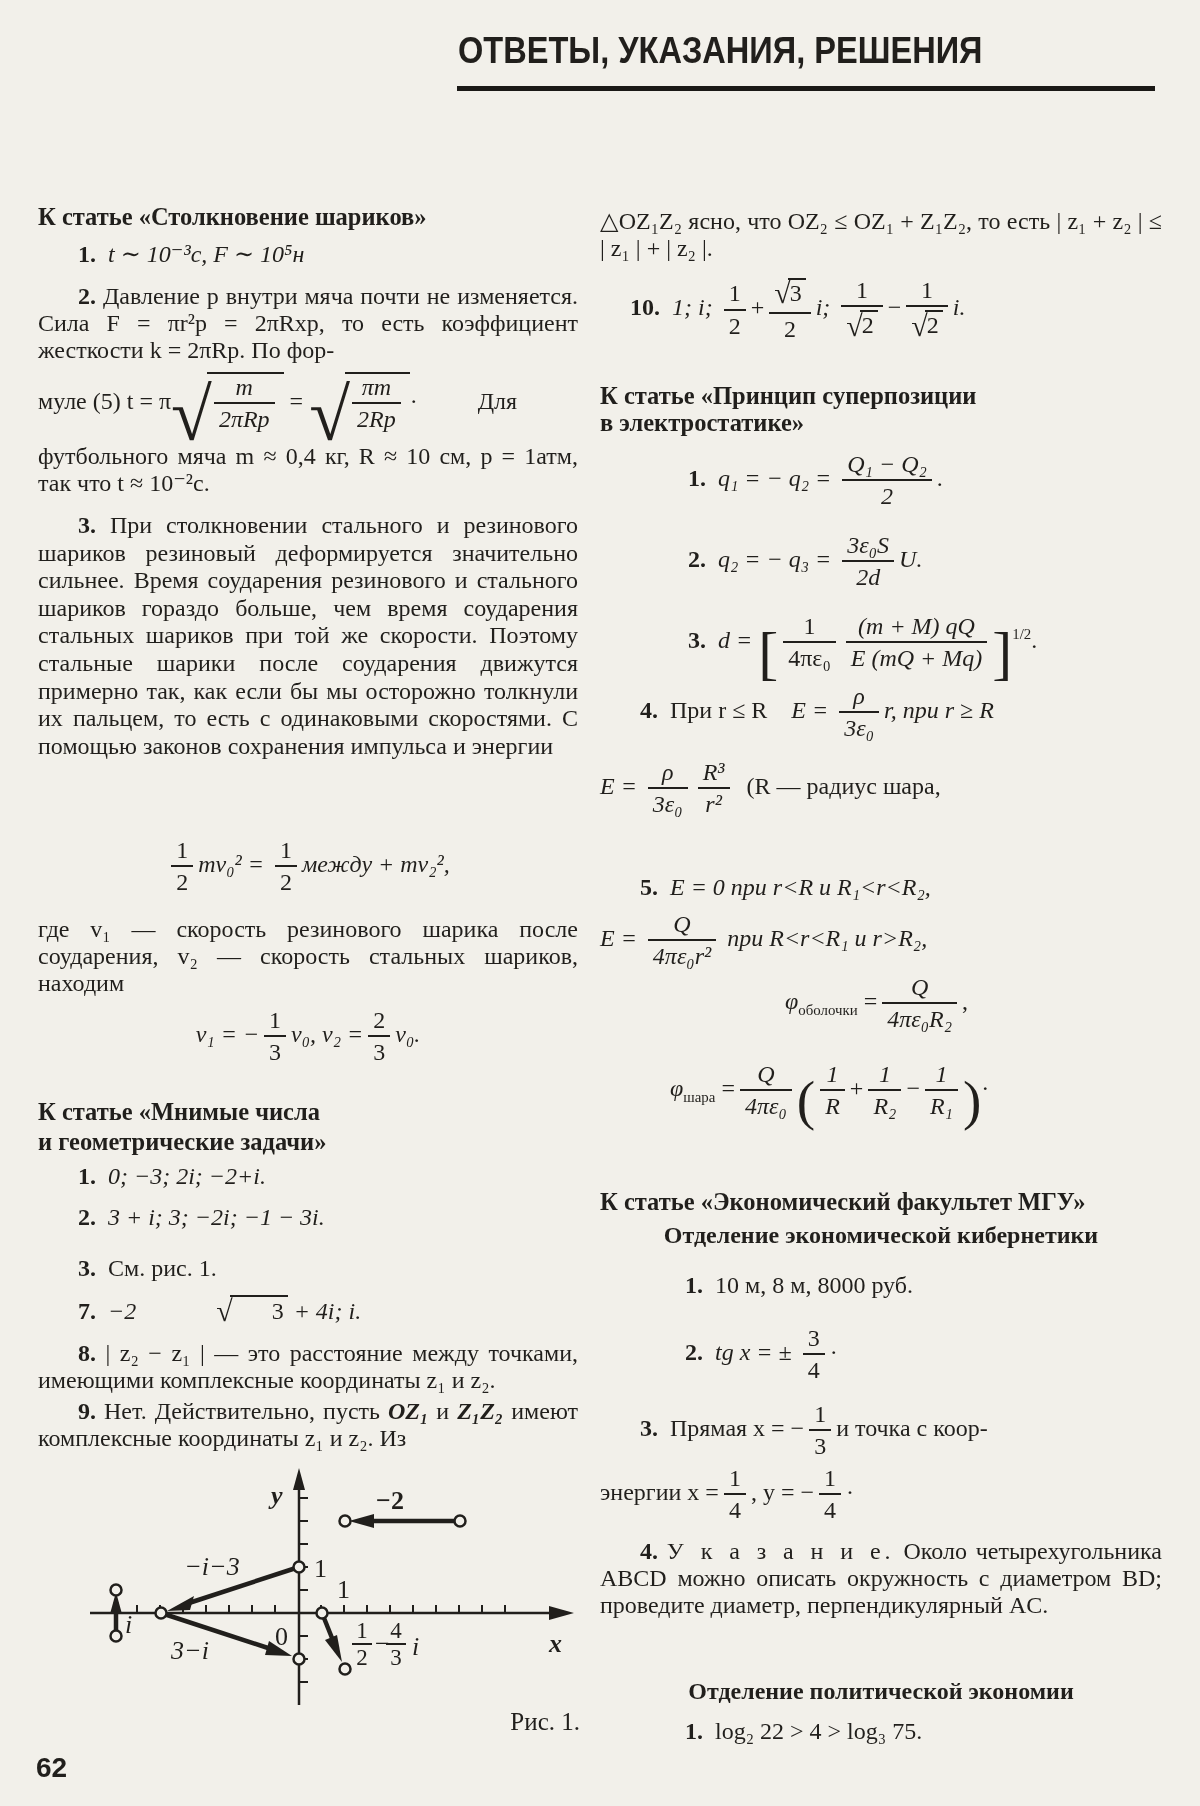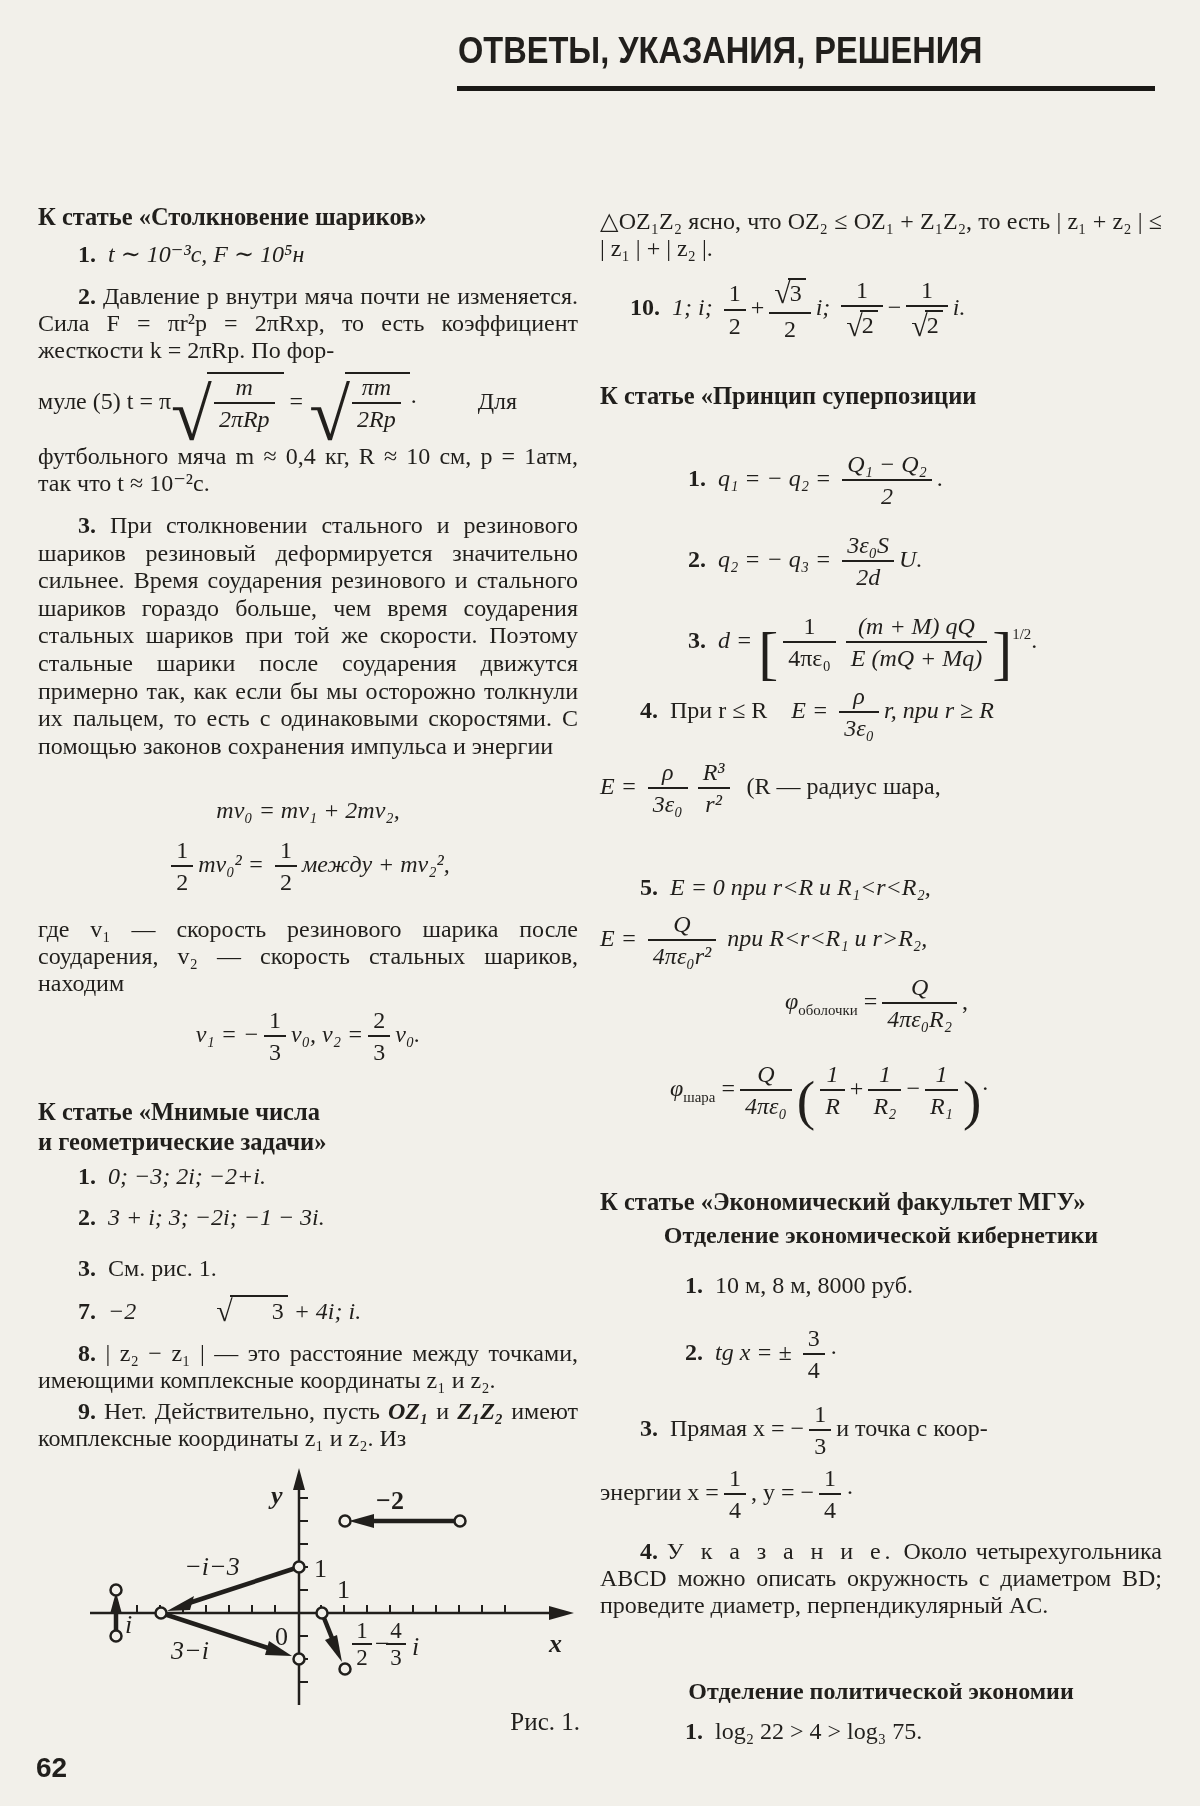--- a/index.html
+++ b/index.html
@@ -70,21 +70,20 @@
     <span>муле (5)  t = π</span><span class="rt bigsqrt"><span class="rs">√</span><span class="rv"><span class="frac it"><span class="fn">m</span><span class="fd">2πRp</span></span></span></span>
     <span>=</span>
     <span class="rt bigsqrt"><span class="rs">√</span><span class="rv"><span class="frac it"><span class="fn">πm</span><span class="fd">2Rp</span></span></span></span><span>·</span>
     <span style="margin-left:54px">Для</span>
   </p>
 
   <p class="blk" style="top:443px"><span>футбольного мяча  m ≈ 0,4  кг,  R ≈ 10  см, p = 1атм, так что t ≈ 10⁻²с.</span></p>
 
   <p class="blk ind" style="top:512px;line-height:1.15"><span class="num">3.</span> <span>При столкновении стального и резинового шариков резиновый деформируется значительно сильнее. Время соударения резинового и стального шариков гораздо больше, чем время соударения стальных шариков при той же скорости. Поэтому стальные шарики после соударения движутся примерно так, как если бы мы осторожно толкнули их пальцем, то есть с одинаковыми скоростями. С помощью законов сохранения импульса и энергии</span></p>
 
-  <p class="blk center it" style="top:797px">mv₀ = mv₁ + 2mv₂,</p>
 
   <p class="blk center fline" style="top:838px;text-align:center">
     <span class="frac"><span class="fn">1</span><span class="fd">2</span></span><span class="it">mv₀² =</span>
     <span class="frac"><span class="fn">1</span><span class="fd">2</span></span><span class="it">между + mv₂²,</span>
   </p>
 
   <p class="blk" style="top:916px">где v₁ — скорость резинового шарика после соударения, v₂ — скорость стальных шариков, находим</p>
 
   <p class="blk fline" style="top:1008px;text-align:center">
     <span class="it">v₁ = −</span><span class="frac"><span class="fn">1</span><span class="fd">3</span></span><span class="it">v₀,   v₂ =</span><span class="frac"><span class="fn">2</span><span class="fd">3</span></span><span class="it">v₀.</span>
@@ -191,20 +190,21 @@
   <p class="blk" style="top:208px">△OZ₁Z₂ ясно, что OZ₂ ≤ OZ₁ + Z₁Z₂, то есть | z₁ + z₂ | ≤ | z₁ | + | z₂ |.</p>
 
   <p class="blk fline" style="top:278px;padding-left:30px">
     <span class="num">10.</span>&nbsp;
     <span class="it">1;   i;</span>
     <span class="frac"><span class="fn">1</span><span class="fd">2</span></span><span>+</span><span class="frac"><span class="fn"><span class="rt"><span class="rs">√</span><span class="rv">3</span></span></span><span class="fd">2</span></span><span class="it">i;</span>
     <span class="frac"><span class="fn">1</span><span class="fd"><span class="rt"><span class="rs">√</span><span class="rv">2</span></span></span></span><span>−</span><span class="frac"><span class="fn">1</span><span class="fd"><span class="rt"><span class="rs">√</span><span class="rv">2</span></span></span></span><span class="it">i.</span>
   </p>
 
   <p class="blk h" style="top:382px">К статье «Принцип суперпозиции</p>
+  <p class="blk h" style="top:409px">в электростатике»</p>
 
   <p class="blk fline" style="top:452px;padding-left:88px">
     <span class="num">1.</span>&nbsp;
     <span class="it">q₁ = − q₂ =</span>
     <span class="frac it"><span class="fn">Q₁ − Q₂</span><span class="fd">2</span></span><span>.</span>
   </p>
 
   <p class="blk fline" style="top:533px;padding-left:88px">
     <span class="num">2.</span>&nbsp;
     <span class="it">q₂ = − q₃ =</span>

